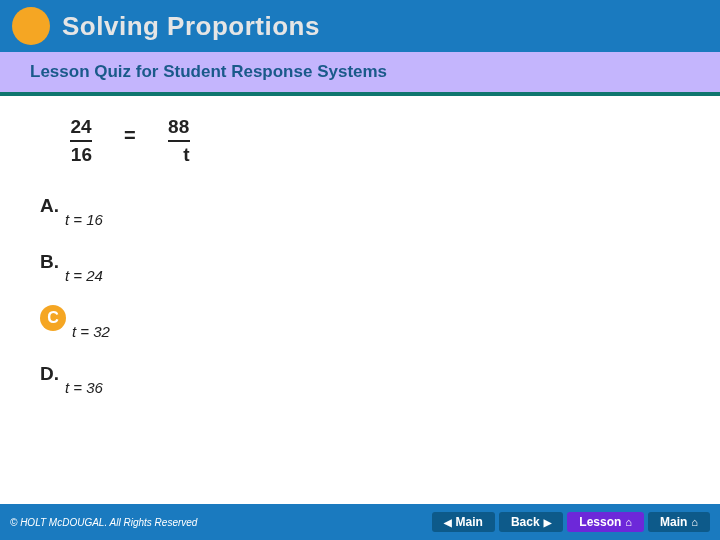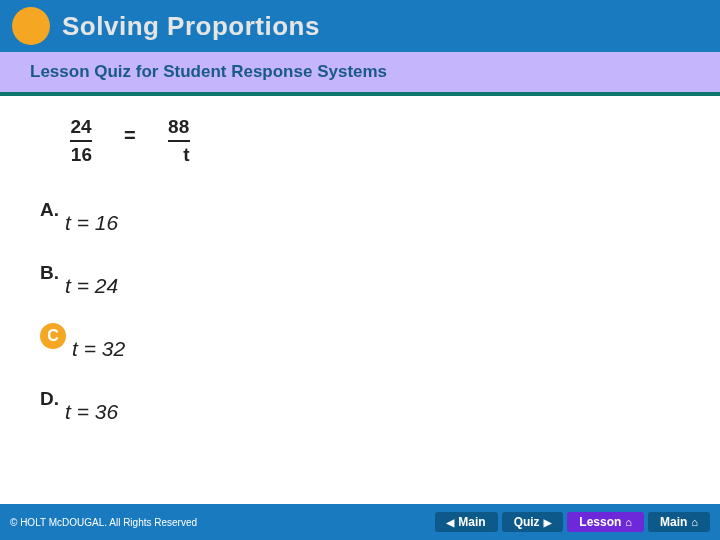--- a/index.html
+++ b/index.html
@@ -117,41 +117,42 @@
       width: 26px;
       height: 26px;
       display: flex;
       align-items: center;
       justify-content: center;
       font-size: 16px;
       font-weight: bold;
       margin-right: 6px;
     }
     .answer-text {
-      font-size: 21px;
+      font-size: 15px;
       font-style: italic;
       margin-top: 27px;
     }
 
     
     .footer {
       position: absolute;
       bottom: 0;
       left: 0;
       width: 720px;
       height: 36px;
       background: #1a7abf;
       display: flex;
       align-items: center;
       justify-content: space-between;
       padding: 0 10px;
     }
     .footer-copyright {
       color: #fff;
       font-size: 10px;
+      font-style: italic;
     }
     .footer-buttons {
       display: flex;
       gap: 4px;
     }
     .footer-btn {
       background: #0d5a8a;
       color: #fff;
       border: none;
       border-radius: 3px;
@@ -231,21 +232,21 @@
 </div>
 
 <div class="footer">
   <span class="footer-copyright">© HOLT McDOUGAL. All Rights Reserved</span>
   <div class="footer-buttons">
     <button class="footer-btn">
       <span class="arrow">◀</span>
       <span>Main</span>
     </button>
     <button class="footer-btn">
-      <span>Quiz</span>
+      <span>Back</span>
       <span class="arrow">▶</span>
     </button>
     <button class="footer-btn footer-btn-lesson">
       <span>Lesson</span>
       <span class="btn-icon">⌂</span>
     </button>
     <button class="footer-btn footer-btn-main">
       <span>Main</span>
       <span class="btn-icon">⌂</span>
     </button>

